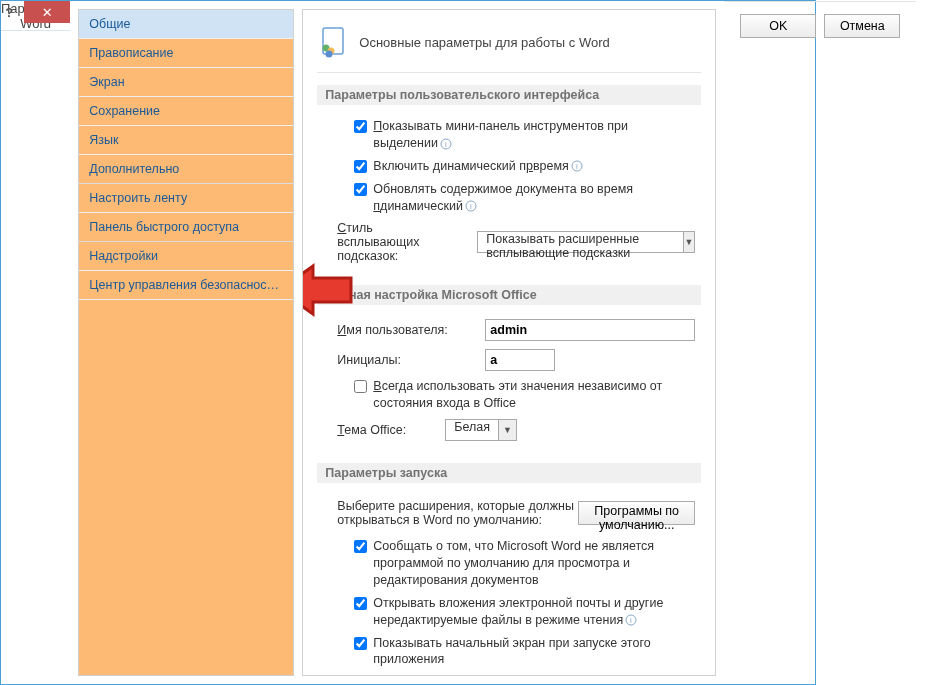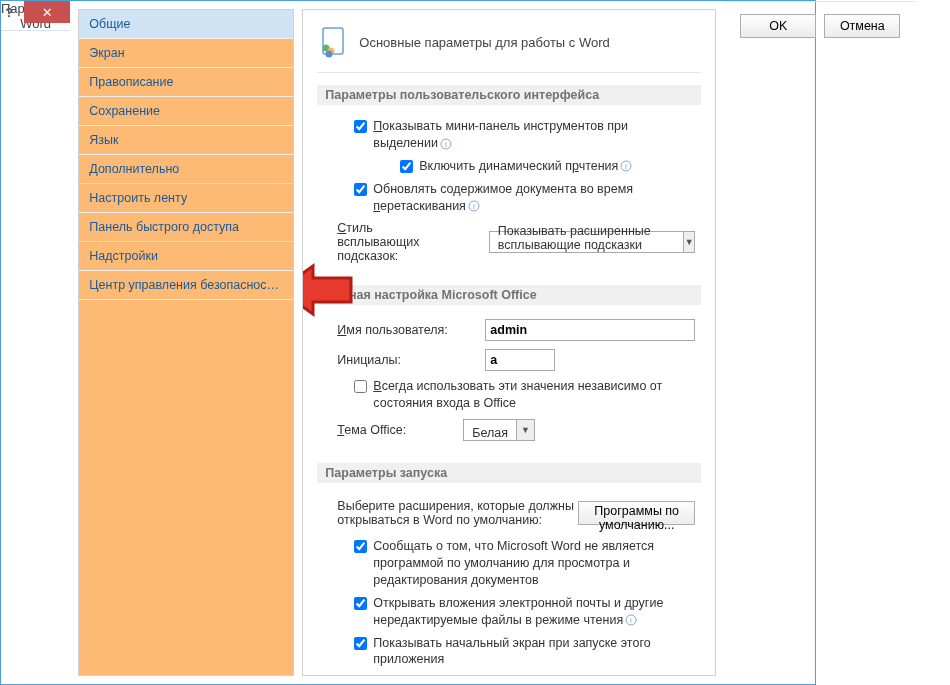--- a/index.html
+++ b/index.html
@@ -16,30 +16,30 @@
   .nav-item.selected { background:#cfe3f4; color:#1a5a99; }
   .nav-sep { border-bottom:1px solid #ddd; }
   .content { flex:1; border:1px solid #d0d0d0; background:#fff; overflow:auto; position:relative;}
   .inner { padding:10px 14px; font-size:12.5px; color:#333; }
   .page-head { display:flex; align-items:center; gap:10px; padding:6px 0 14px 0; border-bottom:1px solid #e5e5e5; margin-bottom:0;}
   .page-head .icon { width:32px; height:32px; position:relative;}
   .page-head .icon svg { width:32px; height:32px; }
   .page-head .label { font-size:13px; color:#444; }
   .section-head { background:#f0f0f0; padding:3px 8px; font-weight:bold; color:#737373; font-size:12.5px; margin-top:12px; }
   .section-body { padding:10px 6px 6px 20px; }
-  .check-row { display:flex; align-items:flex-start; gap:6px; padding:3px 17px; line-height:1.35;justify-content:center;}
+  .check-row { display:flex; align-items:flex-start; gap:6px; padding:3px 17px; line-height:1.35;}
   .check-row input[type=checkbox] { margin:2px 0 0 0; }
   .check-row .lbl .ul { text-decoration:underline; }
   .info-icon { display:inline-block; width:12px; height:12px; vertical-align:middle; margin-left:2px;}
   .info-icon svg { width:12px; height:12px; }
   .form-row { display:flex; align-items:center; gap:8px; padding:4px 0;}
   .form-row .flabel { width:140px; }
   .form-row .flabel .ul, .check-row .ul, .label-row .ul { text-decoration:underline; }
   .form-row input[type=text] { border:1px solid #a9a9a9; font-size:12.5px; padding:2px 4px; height:22px;font-weight:bold;}
-  .dropdown { display:inline-flex; align-items:flex-end; border:1px solid #a9a9a9; height:22px; background:#fff;margin-left:18px; }
+  .dropdown { display:inline-flex; align-items:flex-start; border:1px solid #a9a9a9; height:22px; background:#fff; }
   .dropdown .val { padding:0 8px; font-size:12.5px; }
   .dropdown .arrow { width:18px; height:20px; border-left:1px solid #a9a9a9; background:#eee; display:flex; align-items:center; justify-content:center; font-size:9px; color:#555;}
   .label-row { padding:6px 0 8px 0;}
   .btn { border:1px solid #acacac; background:linear-gradient(#fdfdfd,#ececec); padding:2px 14px; height:24px; font-size:12.5px; cursor:pointer; }
   .footer { height:48px; border-top:1px solid #e5e5e5; display:flex; align-items:center; justify-content:flex-end; gap:8px; padding:0 16px;}
   .btn-footer { min-width:76px; text-align:center; }
   .arrow-annot { position:absolute; left:-30px; top:250px; pointer-events:none; z-index:20;}
   .arrow-annot svg { width:84px; height:60px; }
   .flex-inline { display:inline-flex; align-items:center; gap:10px; }
   .relwrap { position:relative; }
@@ -52,22 +52,22 @@
     <div class="title">Параметры Word</div>
     <div class="controls">
       <div class="help">?</div>
       <div class="close">✕</div>
     </div>
   </div>
 
   <div class="body relwrap">
     <div class="sidebar">
       <div class="nav-item selected"><span>Общие</span></div>
+      <div class="nav-item"><span>Правописание</span></div>
       <div class="nav-item"><span>Экран</span></div>
-      <div class="nav-item"><span>Правописание</span></div>
       <div class="nav-item"><span>Сохранение</span></div>
       <div class="nav-item"><span>Язык</span></div>
       <div class="nav-item nav-sep"><span>Дополнительно</span></div>
       <div class="nav-item"><span>Настроить ленту</span></div>
       <div class="nav-item nav-sep"><span>Панель быстрого доступа</span></div>
       <div class="nav-item"><span>Надстройки</span></div>
       <div class="nav-item"><span>Центр управления безопасностью</span></div>
     </div>
 
     <div class="content relwrap">
@@ -95,28 +95,28 @@
         <div class="section-body">
           <div class="check-row">
             <input type="checkbox" checked="" style="">
             <span class="lbl"><span></span><span class="ul">П</span><span>оказывать мини-панель инструментов при выделении</span><span class="info-icon"><svg viewBox="0 0 12 12">
                     <circle cx="6" cy="6" r="5" fill="none" stroke="#8aa8c8"></circle>
                     <text x="6" y="9" text-anchor="middle" font-size="8" fill="#8aa8c8">i</text>
                   </svg></span></span>
           </div>
           <div class="check-row">
             <input type="checkbox" checked="" style="">
-            <span class="lbl"><span>Включить динамический п</span><span class="ul">р</span><span>чтения</span><span class="info-icon"><svg viewBox="0 0 12 12">
+            <span class="lbl"><span>Включить динамический п</span><span class="ul">р</span><span>время</span><span class="info-icon"><svg viewBox="0 0 12 12">
                     <circle cx="6" cy="6" r="5" fill="none" stroke="#8aa8c8"></circle>
                     <text x="6" y="9" text-anchor="middle" font-size="8" fill="#8aa8c8">i</text>
                   </svg></span></span>
           </div>
           <div class="check-row">
             <input type="checkbox" checked="" style="">
-            <span class="lbl"><span>Обновлять содержимое документа во время </span><span class="ul">п</span><span>еретаскивания</span><span class="info-icon"><svg viewBox="0 0 12 12">
+            <span class="lbl"><span>Обновлять содержимое документа во время </span><span class="ul">п</span><span>динамический</span><span class="info-icon"><svg viewBox="0 0 12 12">
                     <circle cx="6" cy="6" r="5" fill="none" stroke="#8aa8c8"></circle>
                     <text x="6" y="9" text-anchor="middle" font-size="8" fill="#8aa8c8">i</text>
                   </svg></span></span>
           </div>
           <div class="form-row">
             <span class="flabel" style="width:auto; margin-right:12px;"><span></span><span class="ul">С</span><span>тиль всплывающих подсказок:</span></span>
             <span class="dropdown">
               <span class="val">Показывать расширенные всплывающие подсказки</span>
               <span class="arrow">▼</span>
             </span>

